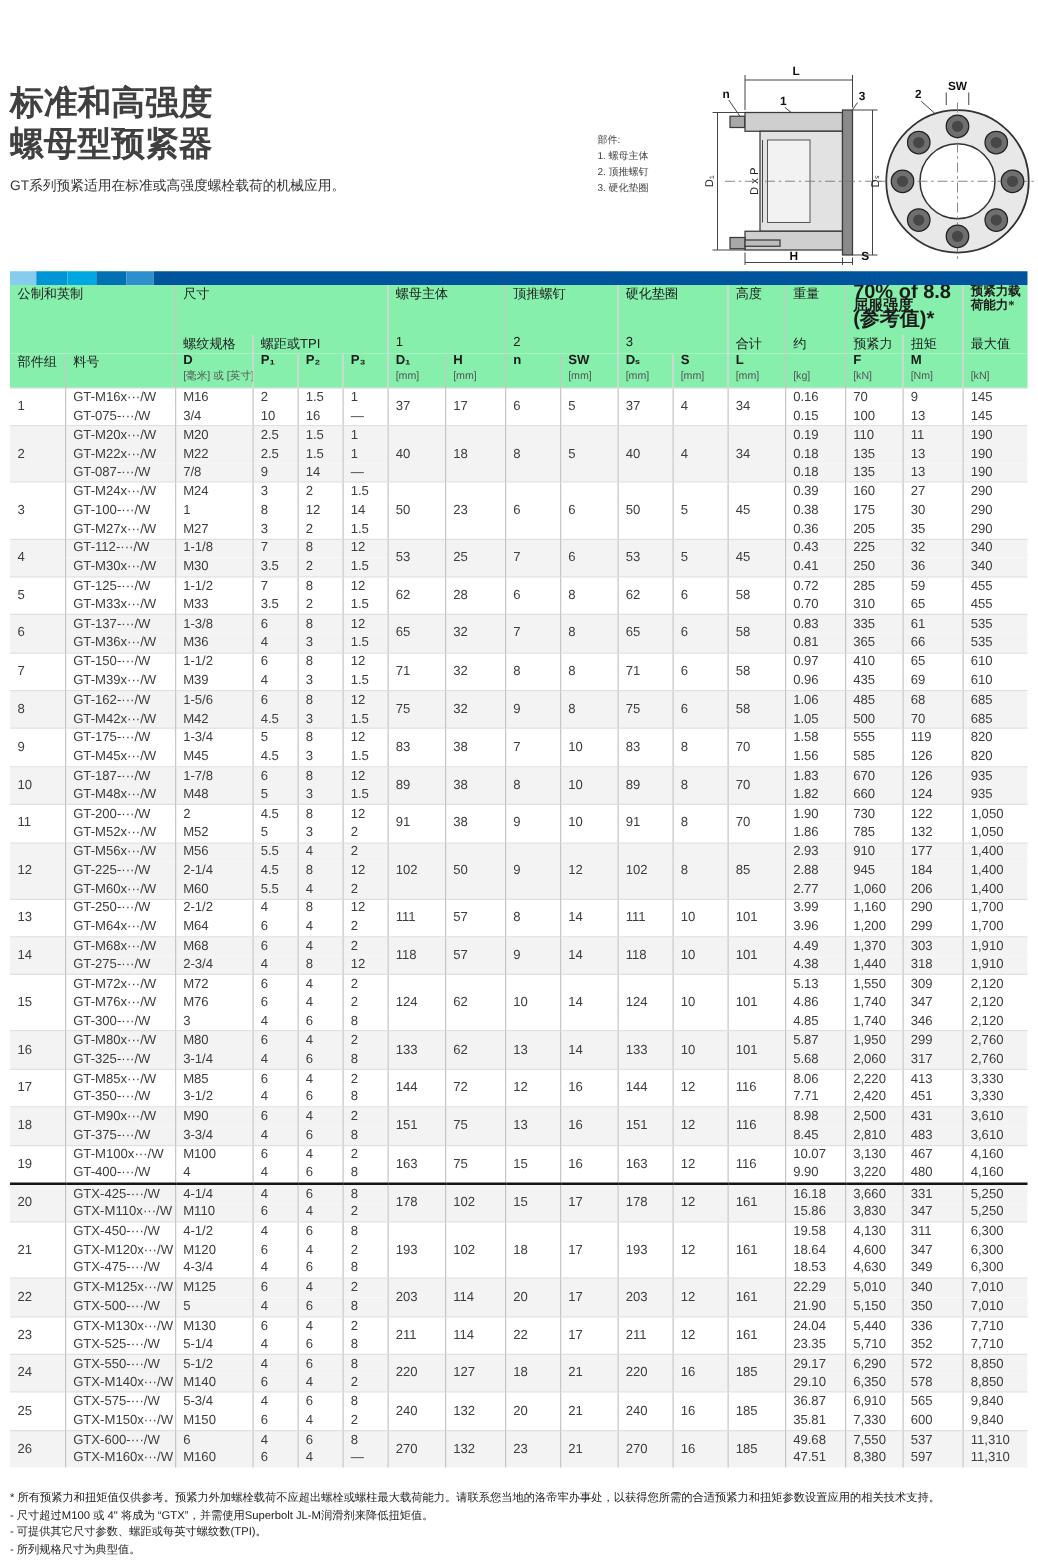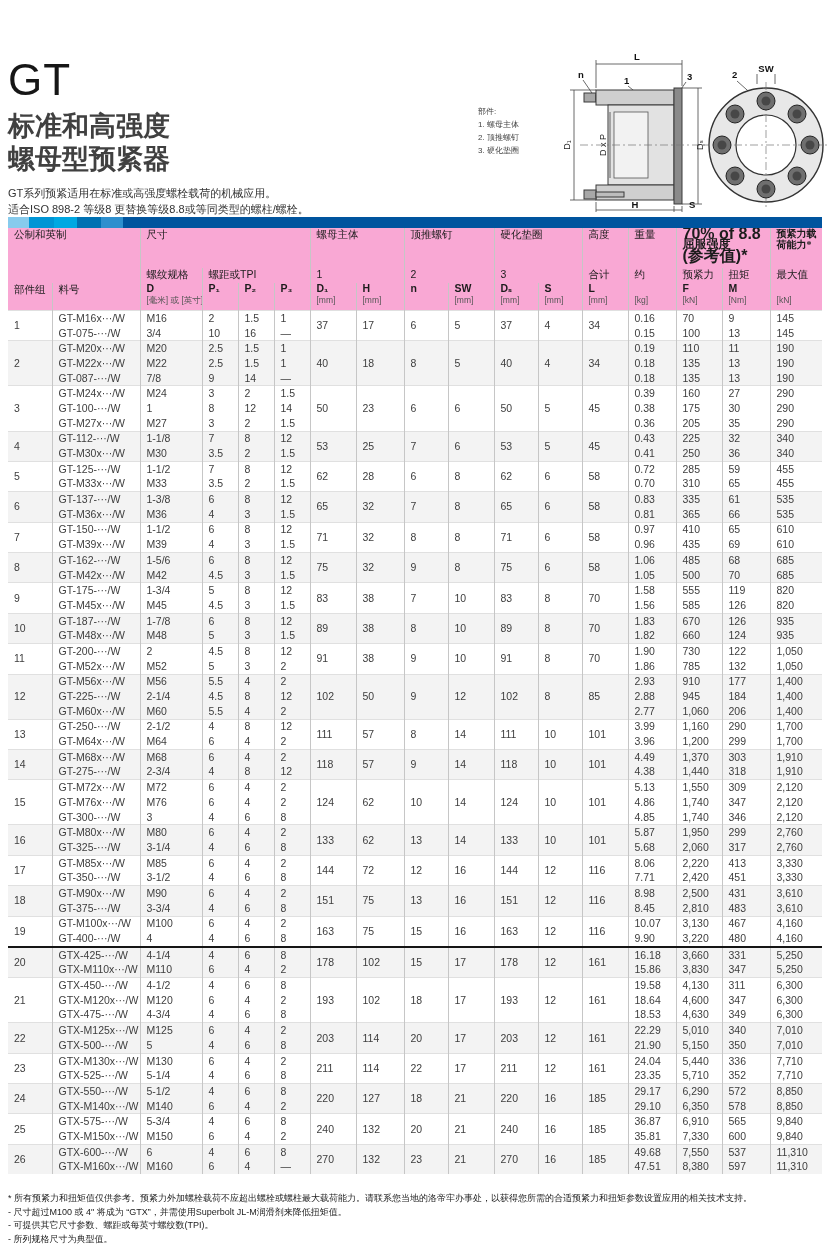--- a/index.html
+++ b/index.html
@@ -29,21 +29,21 @@
   .bar-seg:nth-child(3){width:23px;}
   .bar-seg:nth-child(4){width:24px;}
   .bar-seg:nth-child(5){width:22px;}
   .bar-seg:nth-child(6){flex:1;}
 
   
   table.spec{margin-left:8px;width:814px;border-collapse:collapse;table-layout:fixed;}
   table.spec th,table.spec td{border-right:1px solid #c6c6c6;padding:0 2px 0 6px;
     font-size:10.5px;text-align:left;font-weight:normal;overflow:hidden;white-space:nowrap;}
   table.spec th:last-child,table.spec td:last-child{border-right:none;}
-  thead th{color:#1c1c1c;vertical-align:top;background:#f9a8d4;border-right:1px solid #b5b5b5;}
+  thead th{color:#1c1c1c;vertical-align:top;background:#86efac;border-right:1px solid #b5b5b5;}
   .r1 th{height:40px;padding-top:5px;}
   .r2 th{height:15px;}
   .r3 th{height:27px;}
   .g-title{font-weight:bold;font-size:10.5px;}
   .c-center{text-align:center;}
   .sym{font-weight:bold;font-size:10.5px;line-height:11px;display:block;}
   .unit{font-weight:normal;font-size:8.5px;color:#555;line-height:10px;display:block;margin-top:1px;}
   .yield-h{font-size:10px;font-weight:bold;line-height:11.5px;text-align:center;padding-top:3px;}
   .cap-h{font-size:10px;font-weight:bold;line-height:11.5px;font-family:Liberation Serif, serif;}
 
@@ -58,28 +58,26 @@
   .footnotes{margin:18px 8px 0 8px;}
   .fnote{font-size:9px;line-height:13.5px;color:#222;}
 </style>
 </head>
 <body>
 
 <div class="page">
 
   <div class="header-area">
     <div class="title-block">
-      <div class="main-title">GT</div>
       <div class="subtitle">
         <div>标准和高强度</div>
         <div>螺母型预紧器</div>
       </div>
       <div class="desc">
         <div>GT系列预紧适用在标准或高强度螺栓载荷的机械应用。</div>
-        <div>适合ISO 898-2 等级8 更替换等级8.8或等同类型的螺柱/螺栓。</div>
       </div>
     </div>
 
     <div class="diagram-block">
       <svg width="362" height="172" viewBox="0 0 362 172">
 
         <g>
           <text x="12" y="70" class="leg">部件:</text>
           <text x="12" y="83" class="leg">1. 螺母主体</text>
           <text x="12" y="96" class="leg">2. 顶推螺钉</text>

